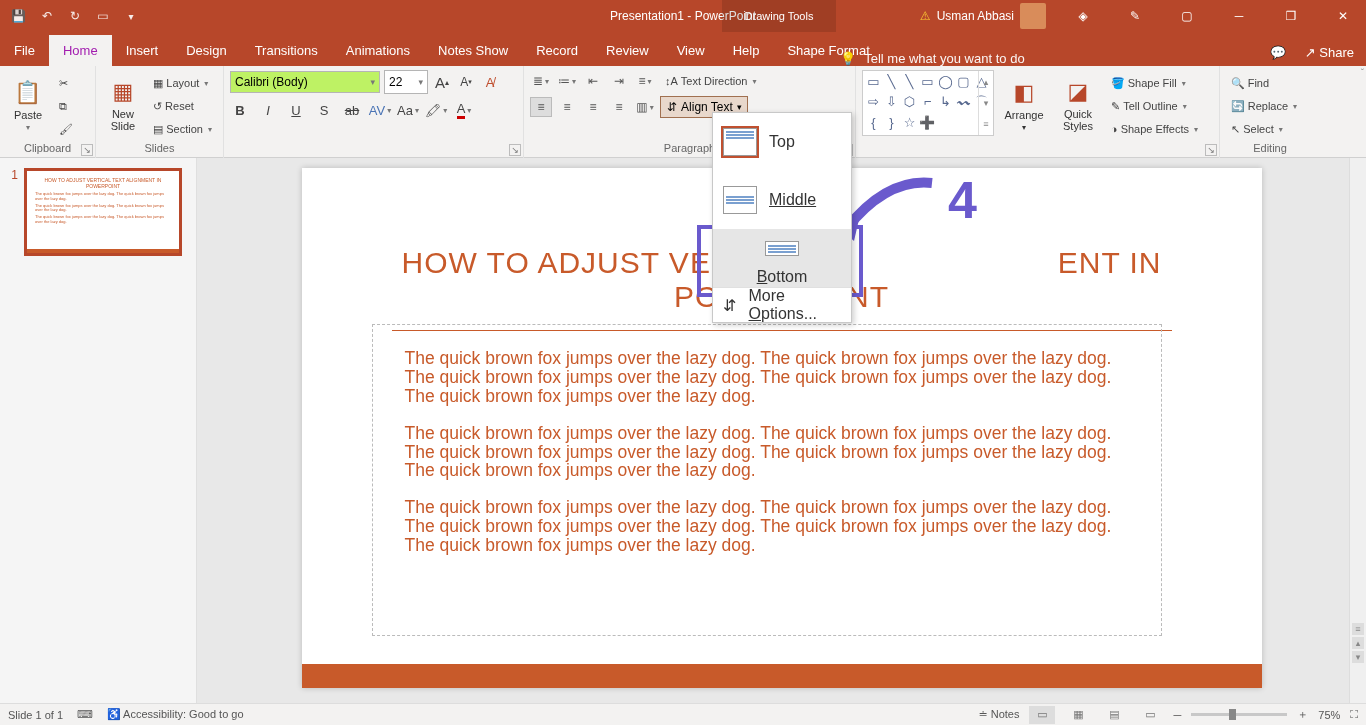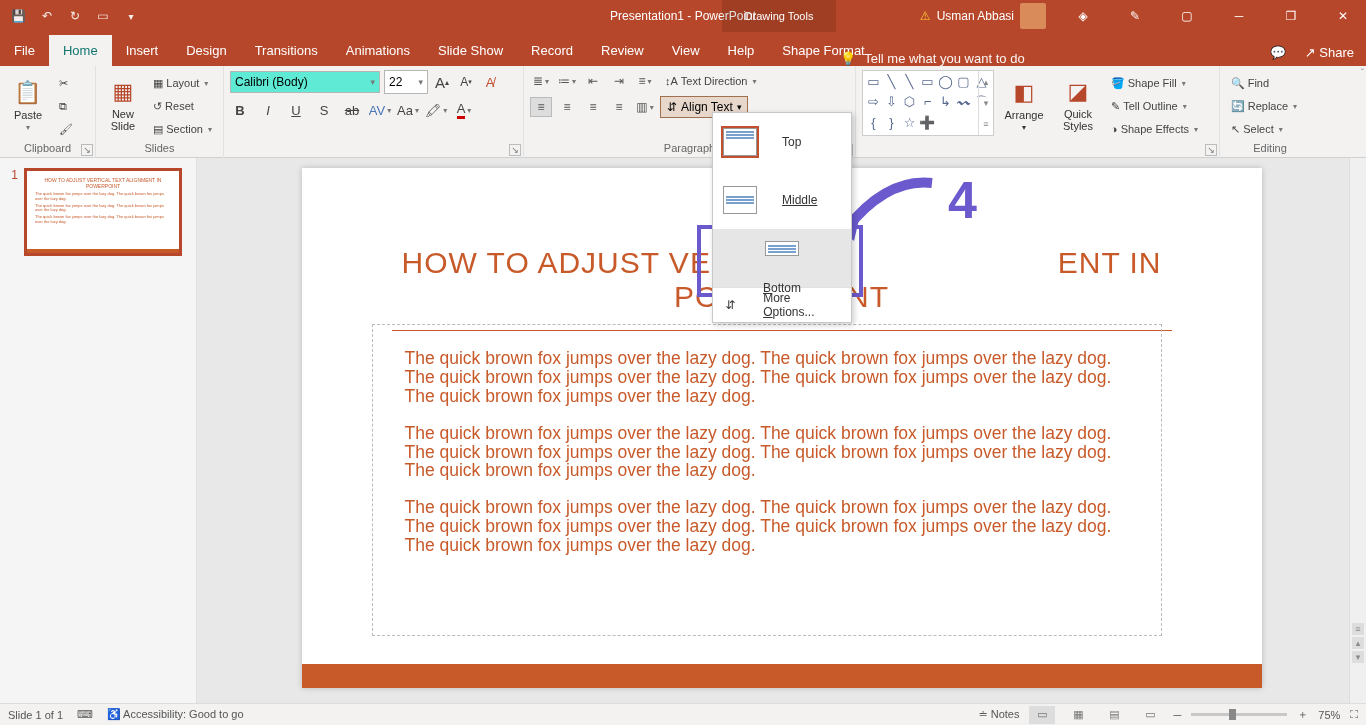--- a/index.html
+++ b/index.html
@@ -12,56 +12,56 @@
 .titlebar .title { position:absolute; left:50%; transform:translateX(-50%); font-size:12px; }
 .titlebar .context-tab { position:absolute; left:722px; width:114px; height:32px; background:rgba(0,0,0,.12); display:flex; align-items:center; justify-content:center; font-size:11px; }
 .titlebar .right { position:absolute; right:0; display:flex; align-items:center; gap:6px; height:32px; }
 .titlebar .user { display:flex; align-items:center; gap:6px; padding:0 8px; font-size:12px; }
 .titlebar .avatar { width:26px; height:26px; background:#d98c5a; border-radius:2px; }
 .titlebar .winbtn { width:46px; height:32px; display:flex; align-items:center; justify-content:center; color:#fff; }
 
 
 .tabs { height:34px; background:#B7472A; display:flex; align-items:flex-end; color:#fff; position:relative; }
 .tabs .tab { padding:8px 14px; font-size:13px; cursor:pointer; }
-.tabs .tab.active { background:#F3F2F1; color:#0f766e; }
+.tabs .tab.active { background:#F3F2F1; color:#a21caf; }
 .tabs .tellme { position:absolute; left:840px; display:flex; align-items:center; gap:8px; font-size:13px; color:#fff; opacity:.95; }
 .tabs .share { position:absolute; right:6px; display:flex; align-items:center; gap:18px; padding:6px 6px; font-size:13px; }
 
 
 .ribbon { height:92px; background:#F3F2F1; border-bottom:1px solid #d0d0d0; display:flex; position:relative; }
 .group { border-right:1px solid #e1e1e1; padding:4px 6px 2px; display:flex; flex-direction:column; position:relative; height:92px; }
 .group .body { flex:1; display:flex; align-items:flex-start; gap:4px; }
 .group .label { text-align:center; font-size:11px; color:#666; padding-bottom:2px; position:relative; }
 .group .dlg { position:absolute; right:2px; bottom:2px; font-size:9px; color:#7a7a7a; border:1px solid #bcbcbc; width:12px; height:12px; display:flex; align-items:center; justify-content:center; }
 
 .bigbtn { display:flex; flex-direction:column; align-items:center; justify-content:center; width:44px; height:70px; font-size:11px; color:#333; gap:2px; }
 .bigbtn .ic { width:28px; height:28px; display:flex; align-items:center; justify-content:center; font-size:22px; color:#B7472A; }
 .stackcol { display:flex; flex-direction:column; gap:1px; }
 .smbtn { height:22px; padding:0 5px; display:flex; align-items:center; gap:3px; font-size:11px; color:#444; }
 .icon { width:16px; height:16px; display:inline-flex; align-items:center; justify-content:center; }
 
-.fontname { width:150px; height:22px; border:1px solid #b5b5b5; background:#5eead4; padding:0 4px; font-size:12px; display:flex; align-items:center; justify-content:space-between; }
+.fontname { width:150px; height:22px; border:1px solid #b5b5b5; background:#bef264; padding:0 4px; font-size:12px; display:flex; align-items:center; justify-content:space-between; }
 .fontsize { width:44px; height:22px; border:1px solid #b5b5b5; background:#fff; padding:11px 4px; font-size:12px; display:flex; align-items:center; justify-content:space-between; }
 .fontrow { display:flex; gap:4px; align-items:center; }
 .fontgroup-row2 { display:flex; gap:8px; margin-top:6px; align-items:center; }
 .fontbtn { width:20px; height:20px; display:flex; align-items:center; justify-content:center; color:#444; font-size:13px; }
 
 .parabtn { width:22px; height:20px; display:flex; align-items:center; justify-content:center; color:#555; border:1px solid transparent; }
 .parabtn.toggled { background:#ddd; border-color:#bbb; }
 
 .align-text-btn { border:1px solid #a07050; background:#e8d8cc; padding:1px 6px; display:flex; align-items:center; gap:4px; height:22px; font-size:12px; }
 
 .shapes-gallery { width:132px; height:66px; border:1px solid #ccc; background:#fff; display:flex; flex-wrap:wrap; padding:2px; gap:1px; position:relative; }
 .shapes-gallery .sh { width:17px; height:17px; display:flex; align-items:center; justify-content:center; font-size:13px; color:#58698f; }
 .shapes-gallery .scroll { position:absolute; right:0; top:0; width:15px; height:100%; border-left:1px solid #ddd; display:flex; flex-direction:column; }
 .shapes-gallery .scroll div { flex:1; display:flex; align-items:center; justify-content:center; font-size:9px; color:#888; }
 
 
 .dropdown { position:absolute; left:712px; top:112px; width:140px; background:#fff; border:1px solid #c8c8c8; box-shadow:2px 2px 6px rgba(0,0,0,.2); z-index:50; }
-.dropdown .item { display:flex; align-items:center; height:58px; padding:12px 10px; gap:25px; font-size:12px; color:#333; }
+.dropdown .item { display:flex; align-items:center; height:58px; padding:12px 10px; gap:12px; font-size:16px; color:#333; }
 .dropdown .item.small { height:34px; }
 .dropdown .item.hover { background:#e6e6e6;flex-direction:column; }
 .dropdown .item .thumb { width:34px; height:28px; border:1px solid #999; background:#fff; display:flex; flex-direction:column; padding:2px; gap:1px; }
 .dropdown .item .thumb.sel { outline:2px solid #c05030; }
 .dropdown .item .thumb .bar { height:2px; background:#7aa0d0; }
 .dropdown .sep { height:1px; background:#e0e0e0; }
 
 
 .hl-box { position:absolute; left:697px; top:225px; width:166px; height:72px; border:4px solid #6a5acd; z-index:40; pointer-events:none; }
 .hl-num { position:absolute; left:948px; top:170px; font-size:52px; font-weight:bold; color:#6a5acd; z-index:40; }
@@ -128,21 +128,21 @@
   </div>
 </div>
 
 <div class="tabs">
   <div class="tab">File</div>
   <div class="tab active">Home</div>
   <div class="tab">Insert</div>
   <div class="tab">Design</div>
   <div class="tab">Transitions</div>
   <div class="tab">Animations</div>
-  <div class="tab">Slide Show</div>
+  <div class="tab">Notes Show</div>
   <div class="tab">Record</div>
   <div class="tab">Review</div>
   <div class="tab">View</div>
   <div class="tab">Help</div>
   <div class="tab">Shape Format</div>
   <div class="tellme">
     <span>💡</span>
     <span>Tell me what you want to do</span>
   </div>
   <div class="share">

